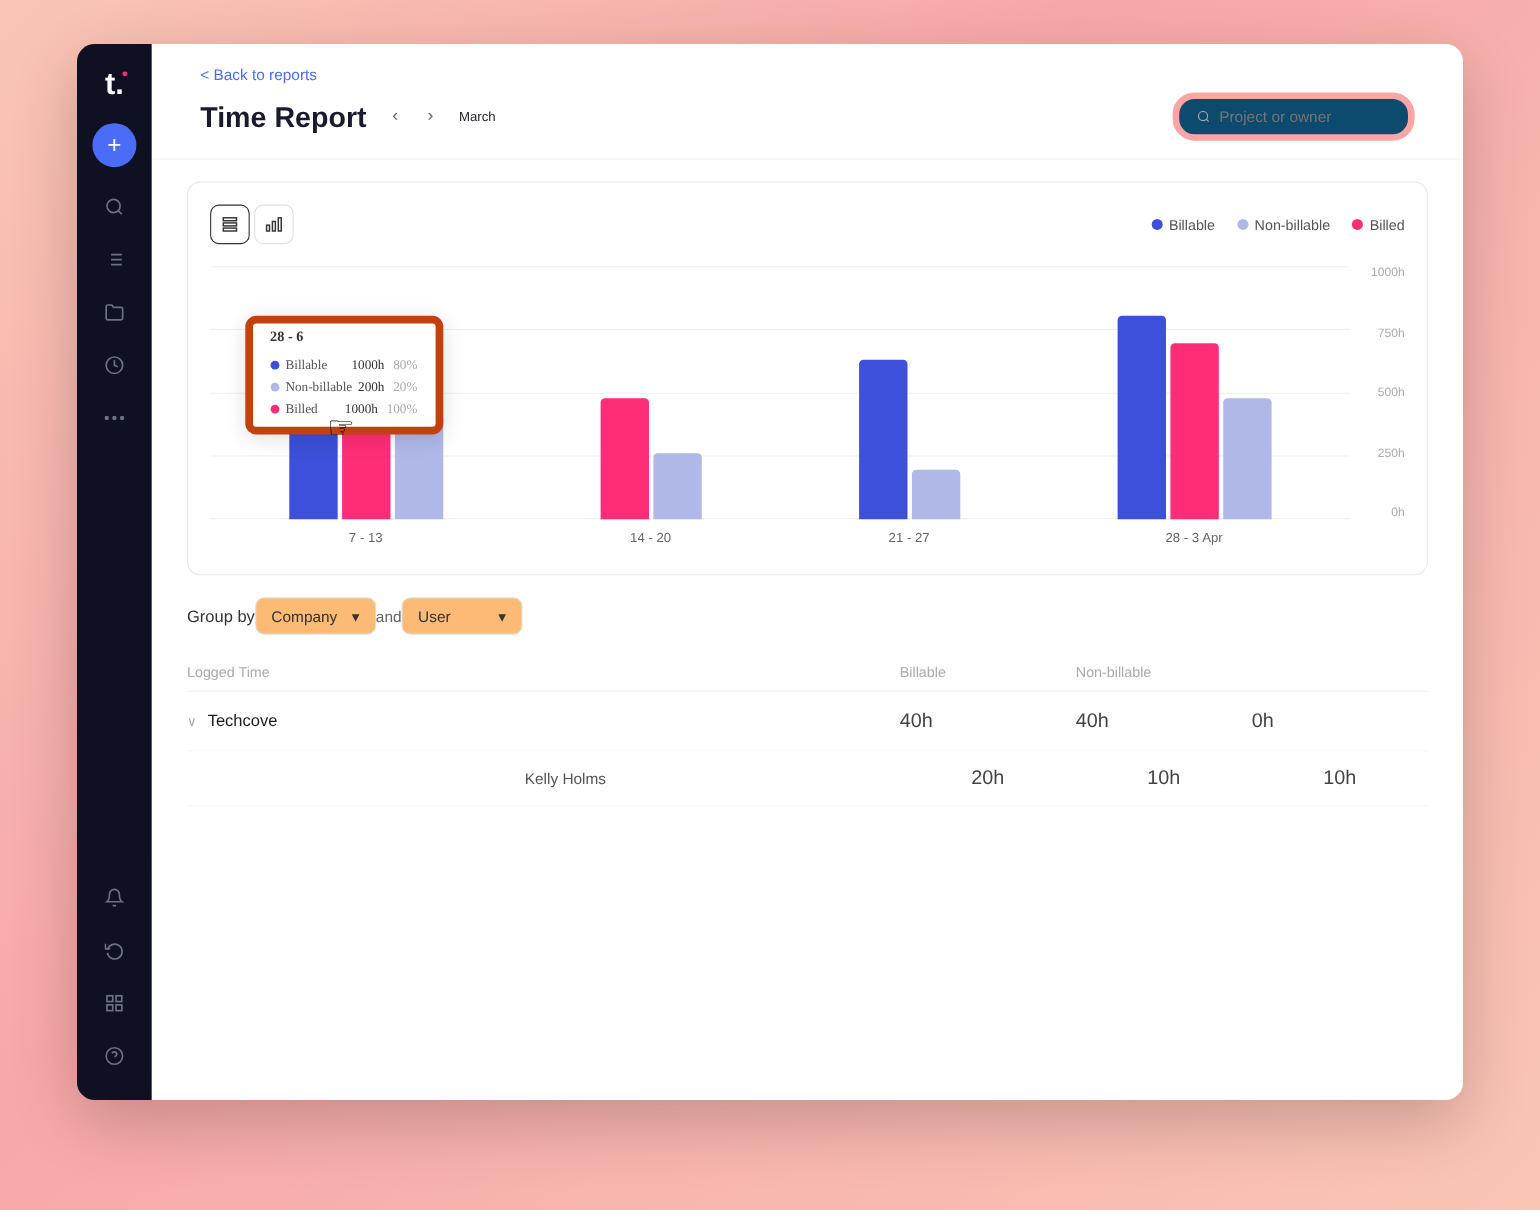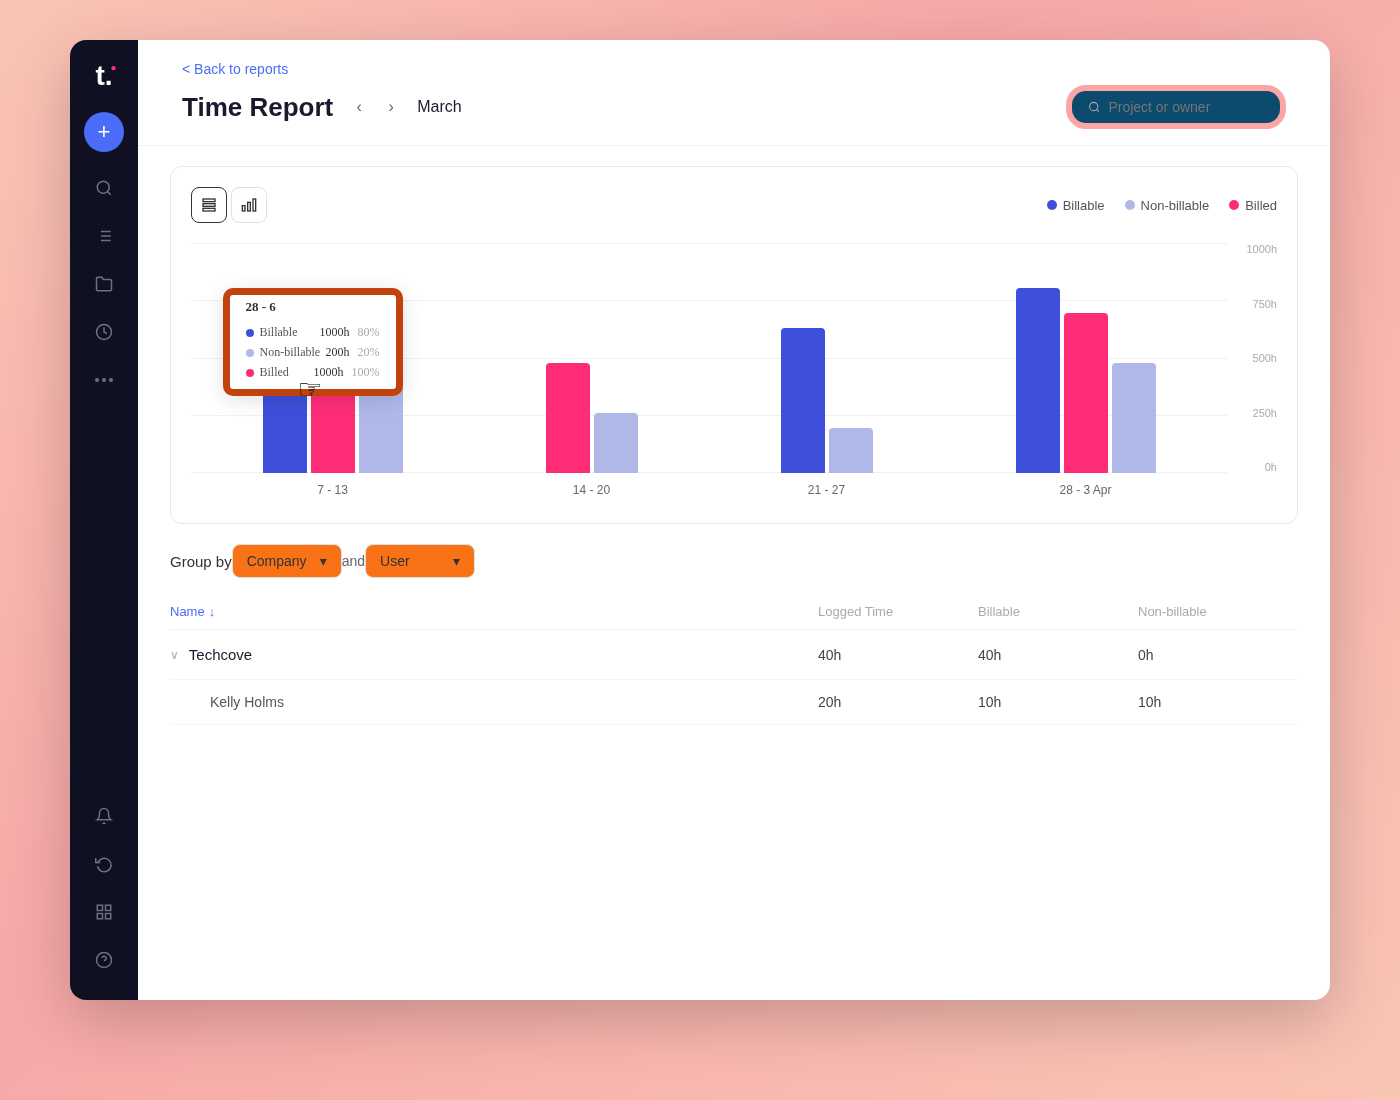--- a/index.html
+++ b/index.html
@@ -119,21 +119,21 @@
       height: 28px;
       display: flex;
       align-items: center;
       justify-content: center;
       cursor: pointer;
       color: #666;
       font-size: 16px;
       border-radius: 4px;
     }
     .month-label {
-      font-size: 16px;
+      font-size: 12px;
       font-weight: 500;
       color: #1a1a2e;
     }
     .search-box {
       display: flex;
       align-items: center;
       gap: 8px;
       border: 6px solid #fca5a5;
       border-radius: 20px;
       padding: 8px 16px;
@@ -337,21 +337,21 @@
     .group-by-select {
       display: flex;
       align-items: center;
       gap: 8px;
       border: 1px solid #e0e0e0;
       border-radius: 8px;
       padding: 8px 14px;
       font-size: 14px;
       color: #333;
       cursor: pointer;
-      background: #f97316;
+      background: #fdba74;
       min-width: 110px;
     }
     .and-label {
       font-size: 14px;
       color: #666;
     }
     
     .table-section {
       padding: 0 32px;
       flex: 1;
@@ -386,29 +386,30 @@
       gap: 10px;
       font-size: 15px;
       color: #1a1a2e;
       font-weight: 500;
     }
     .chevron-icon {
       color: #aaa;
       font-size: 12px;
     }
     .cell-value {
-      font-size: 14px;
+      font-size: 18px;
       color: #444;
     }
     .table-row-user {
       display: grid;
       grid-template-columns: 1fr 160px 160px 160px;
       padding: 14px 0 14px 40px;
       border-bottom: 1px solid #f5f5f5;
       align-items: center;
+      text-align: center;
     }
     .user-name {
       font-size: 14px;
       color: #555;
     }
     
     .cursor-hand {
       position: absolute;
       font-size: 28px;
       left: 305px;
@@ -650,24 +651,20 @@
       </div>
       <span class="and-label">and</span>
       <div class="group-by-select">
         <span>User</span>
         <span style="margin-left:auto;">▾</span>
       </div>
     </div>
 
     <div class="table-section">
       <div class="table-header">
-        <div class="th active">
-          <span>Name</span>
-          <span>↓</span>
-        </div>
         <div class="th">Logged Time</div>
         <div class="th">Billable</div>
         <div class="th">Non-billable</div>
       </div>
 
       <div class="table-row-company">
         <div class="company-name">
           <span class="chevron-icon">∨</span>
           <span>Techcove</span>
         </div>

